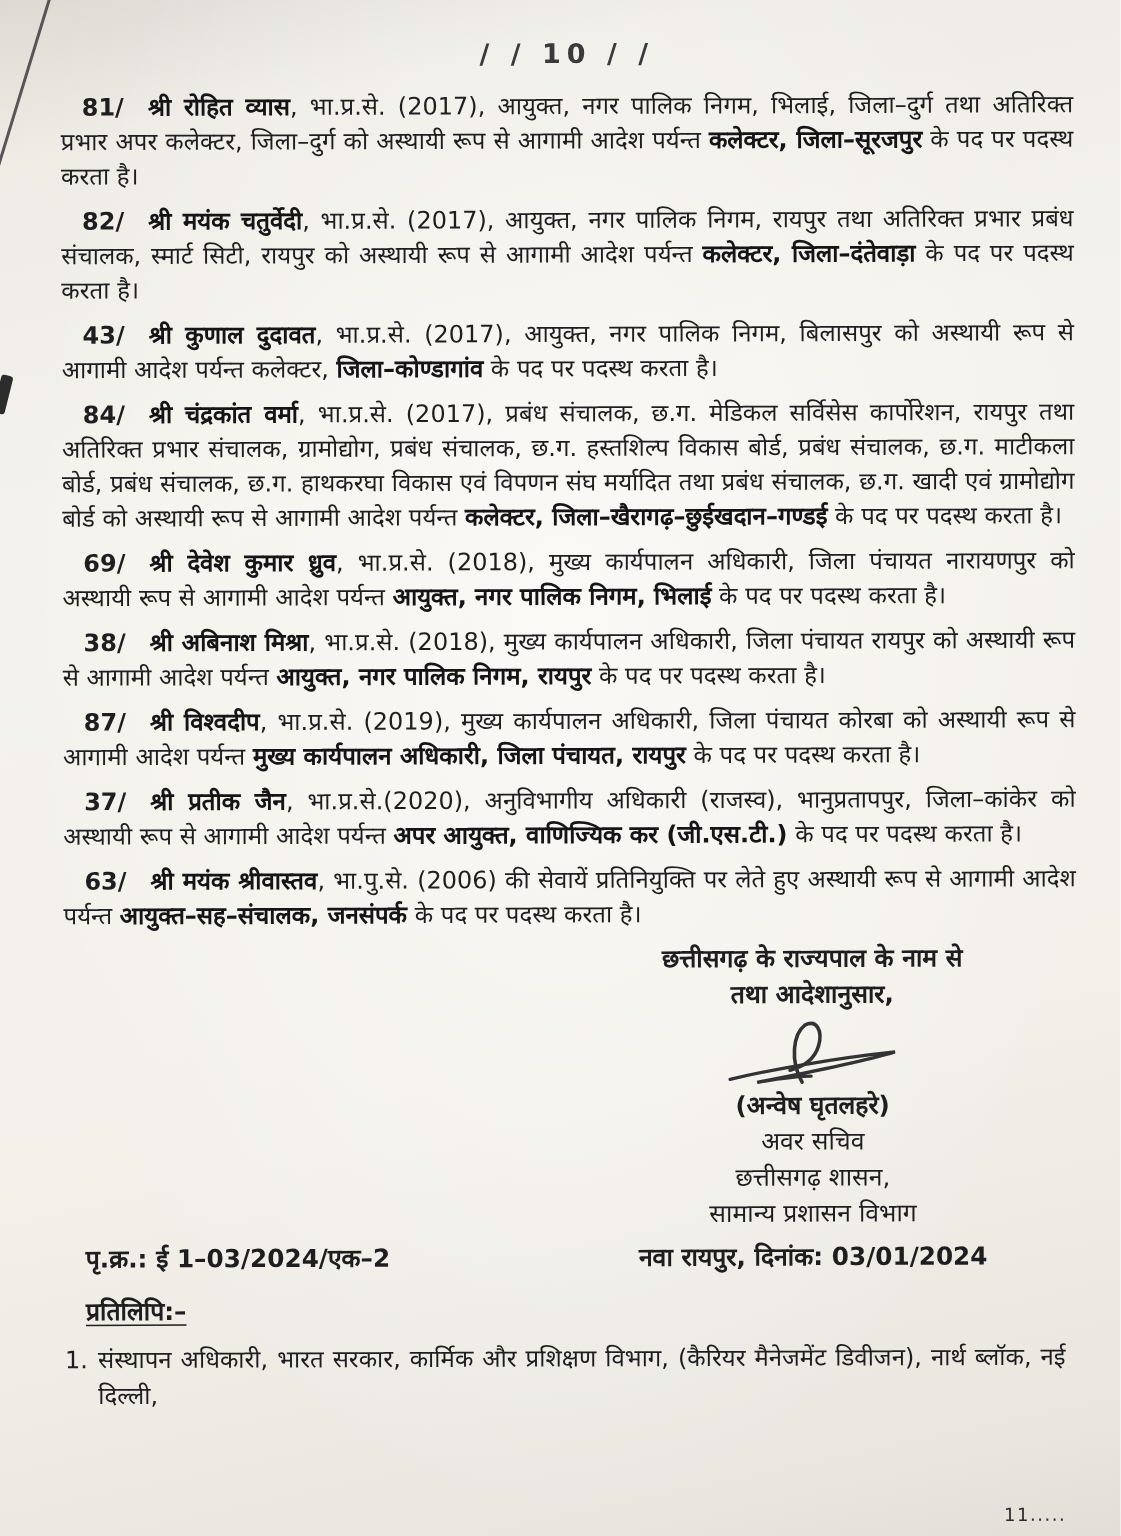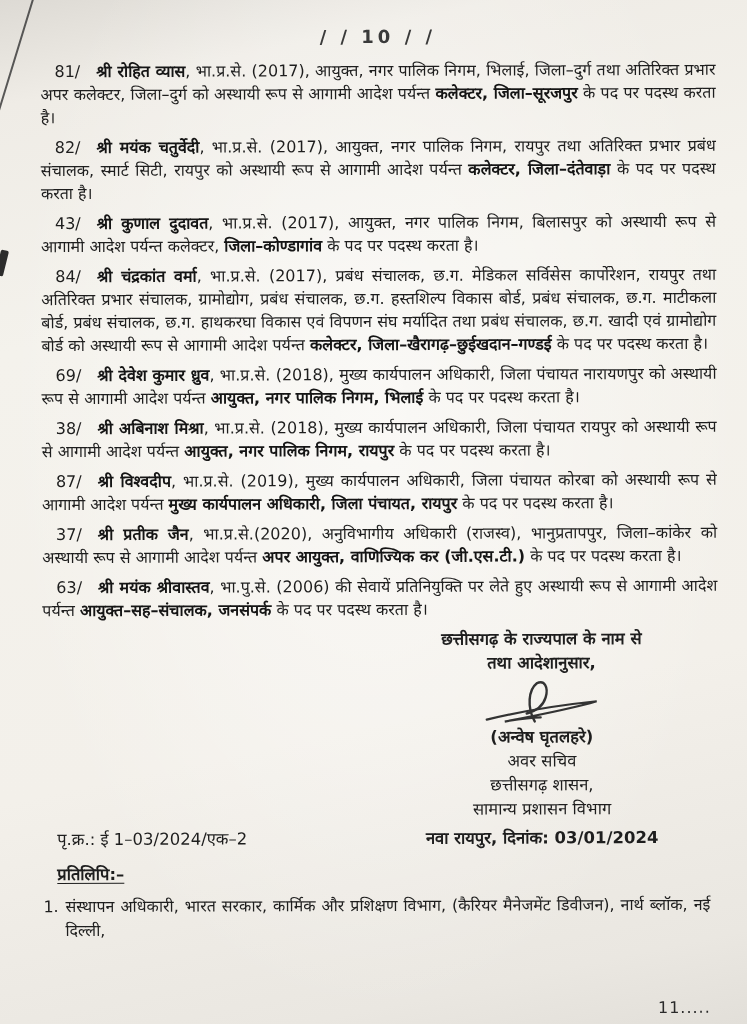--- a/index.html
+++ b/index.html
@@ -31,40 +31,40 @@
     text-align:center;font-size:18px;letter-spacing:4px;
     color:#3a3a3a;margin:0 0 12px 0;font-weight:bold;
   }
   .items p.item{
     margin:0 0 7px 0;
     font-size:16px;line-height:23px;
     text-align:justify;
     color:#1e1e1e;
     text-indent:14px;
   }
-  .item .item-num{margin-right:16px;}
+  .item .item-num{margin-right:16px;font-weight:bold;}
   .item b{font-weight:bold;color:#151515;}
   .sign-row{display:flex;justify-content:flex-end;margin-top:6px;}
   .sign-col{width:352px;text-align:center;font-size:16.5px;line-height:24px;color:#1e1e1e;}
   .sign-col .l1{font-weight:bold;}
   .sig-svg{display:block;margin:2px auto -4px auto;}
   .ref-row{display:flex;justify-content:space-between;align-items:flex-end;margin-top:4px;}
-  .ref-no{font-size:16.5px;font-weight:normal;color:#1e1e1e;padding-left:14px;}
+  .ref-no{font-size:16.5px;font-weight:bold;color:#1e1e1e;padding-left:14px;}
   .place-date{width:352px;text-align:center;font-size:16.5px;font-weight:bold;color:#1e1e1e;}
   .copy-label{
     margin-top:12px;font-size:16.5px;font-weight:bold;color:#1e1e1e;
     text-decoration:underline;text-underline-offset:3px;padding-left:14px;
   }
   .copies{margin-top:10px;}
   .copy-item{display:flex;font-size:16px;line-height:24px;color:#1e1e1e;}
   .copy-item .copy-num{flex:0 0 22px;text-align:left;}
   .copy-item .copy-text{flex:1;text-align:justify;padding-right:8px;}
   .catchword{
     position:absolute;right:38px;bottom:6px;
-    font-size:16px;color:#2a2a2a;letter-spacing:1px;
+    font-size:12px;color:#2a2a2a;letter-spacing:1px;
   }
 </style>
 </head>
 <body>
 
 <div class="fold-line"></div>
 <div class="edge-mark"></div>
 
 <div class="page">
 

